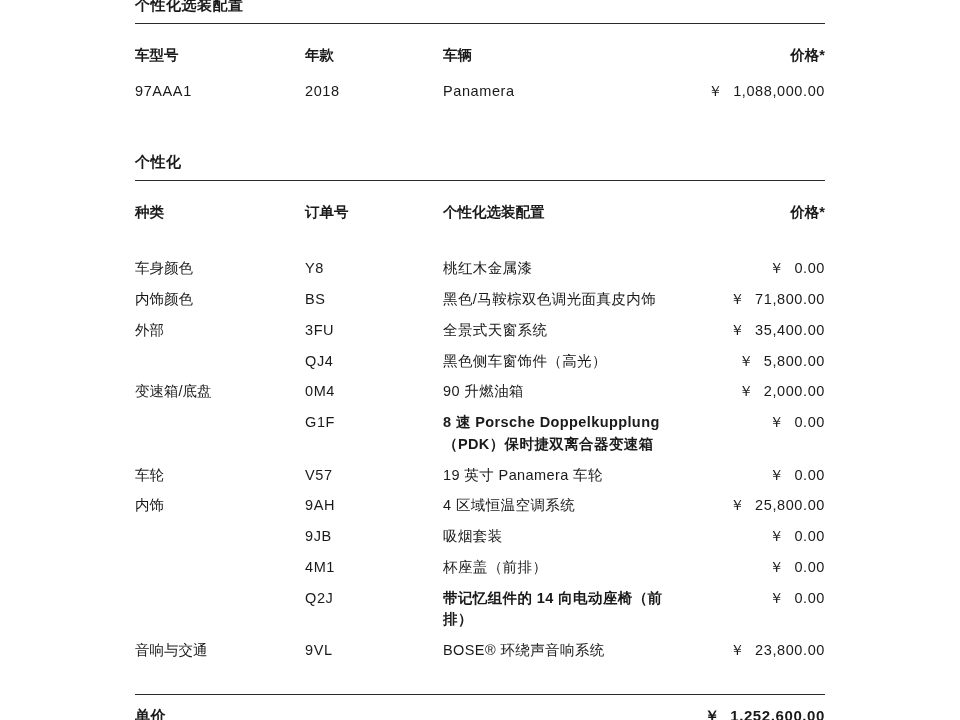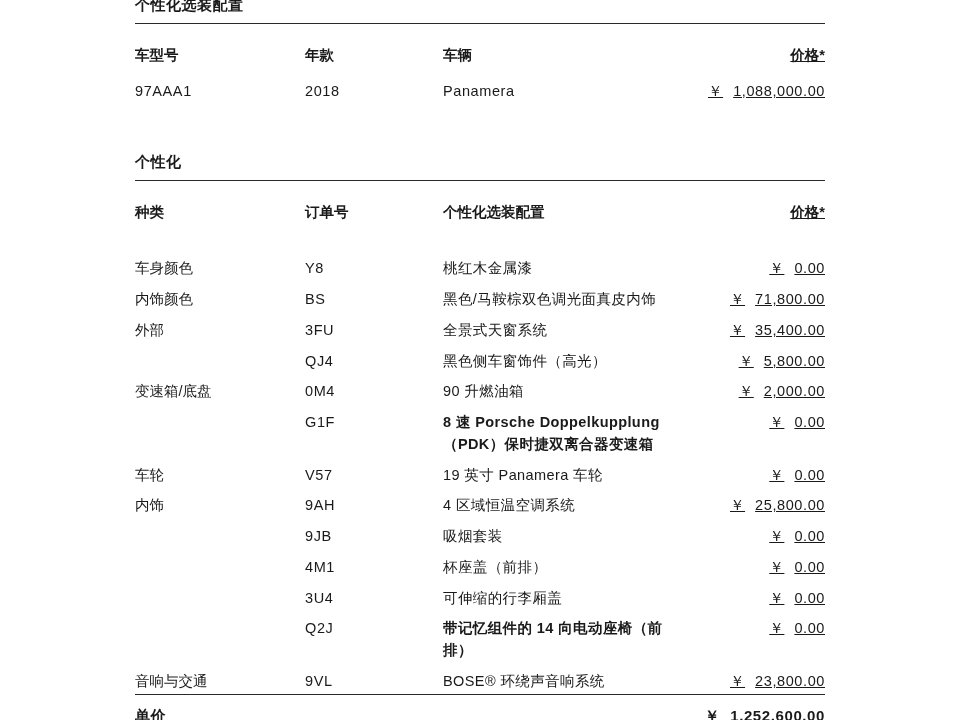--- a/index.html
+++ b/index.html
@@ -55,21 +55,21 @@
   }
   .hdr th {
     font-weight: bold;
     font-size: 14.5px;
     padding-bottom: 6px;
     margin-left: 44px;
   }
   .col-a { width: 170px; }
   .col-b { width: 138px; }
   .col-c { width: 242px; }
-  .col-d { width: 140px; text-align: right; text-decoration: underline; }
+  .col-d { width: 140px; text-align: right; }
   th.col-d, td.col-d { text-align: right; }
   .row td {
     padding: 5px 0 5px 0;
     line-height: 1.5;
   }
   .vehicle-row td {
     padding-top: 10px;
     padding-bottom: 10px;
   }
   .mono-ish {
@@ -226,26 +226,20 @@
       </tr>
 
 
       <tr class="row">
         <td class="col-a"></td>
         <td class="col-b mono-ish">4M1</td>
         <td class="col-c desc">杯座盖（前排）</td>
         <td class="col-d price"><span class="cur">￥</span><span>0.00</span></td>
       </tr>
 
-      <tr class="row">
-        <td class="col-a"></td>
-        <td class="col-b mono-ish">3U4</td>
-        <td class="col-c desc">可伸缩的行李厢盖</td>
-        <td class="col-d price"><span class="cur">￥</span><span>0.00</span></td>
-      </tr>
 
       <tr class="row">
         <td class="col-a"></td>
         <td class="col-b mono-ish">Q2J</td>
         <td class="col-c desc wrap2">带记忆组件的 14 向电动座椅（前排）</td>
         <td class="col-d price"><span class="cur">￥</span><span>0.00</span></td>
       </tr>
 
       <tr class="row">
         <td class="col-a">音响与交通</td>

